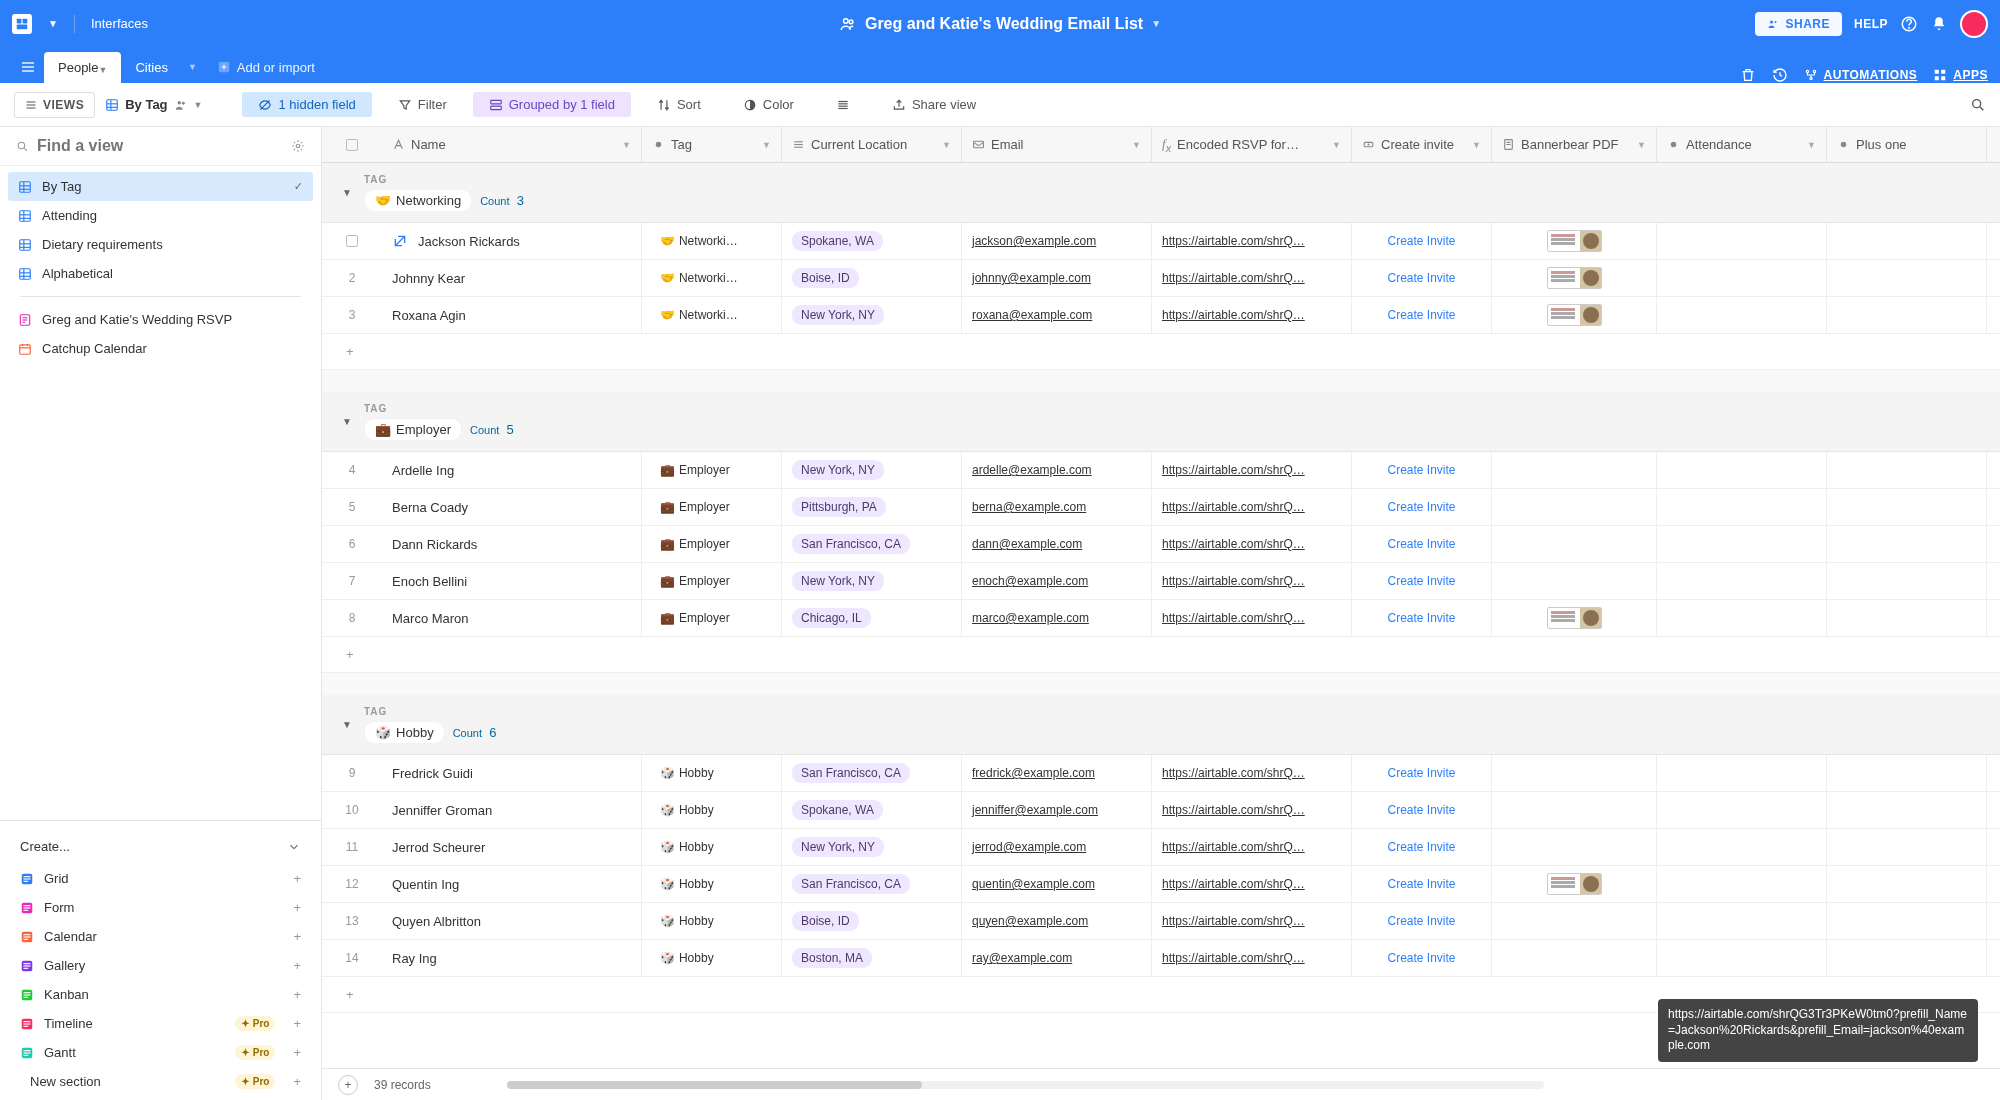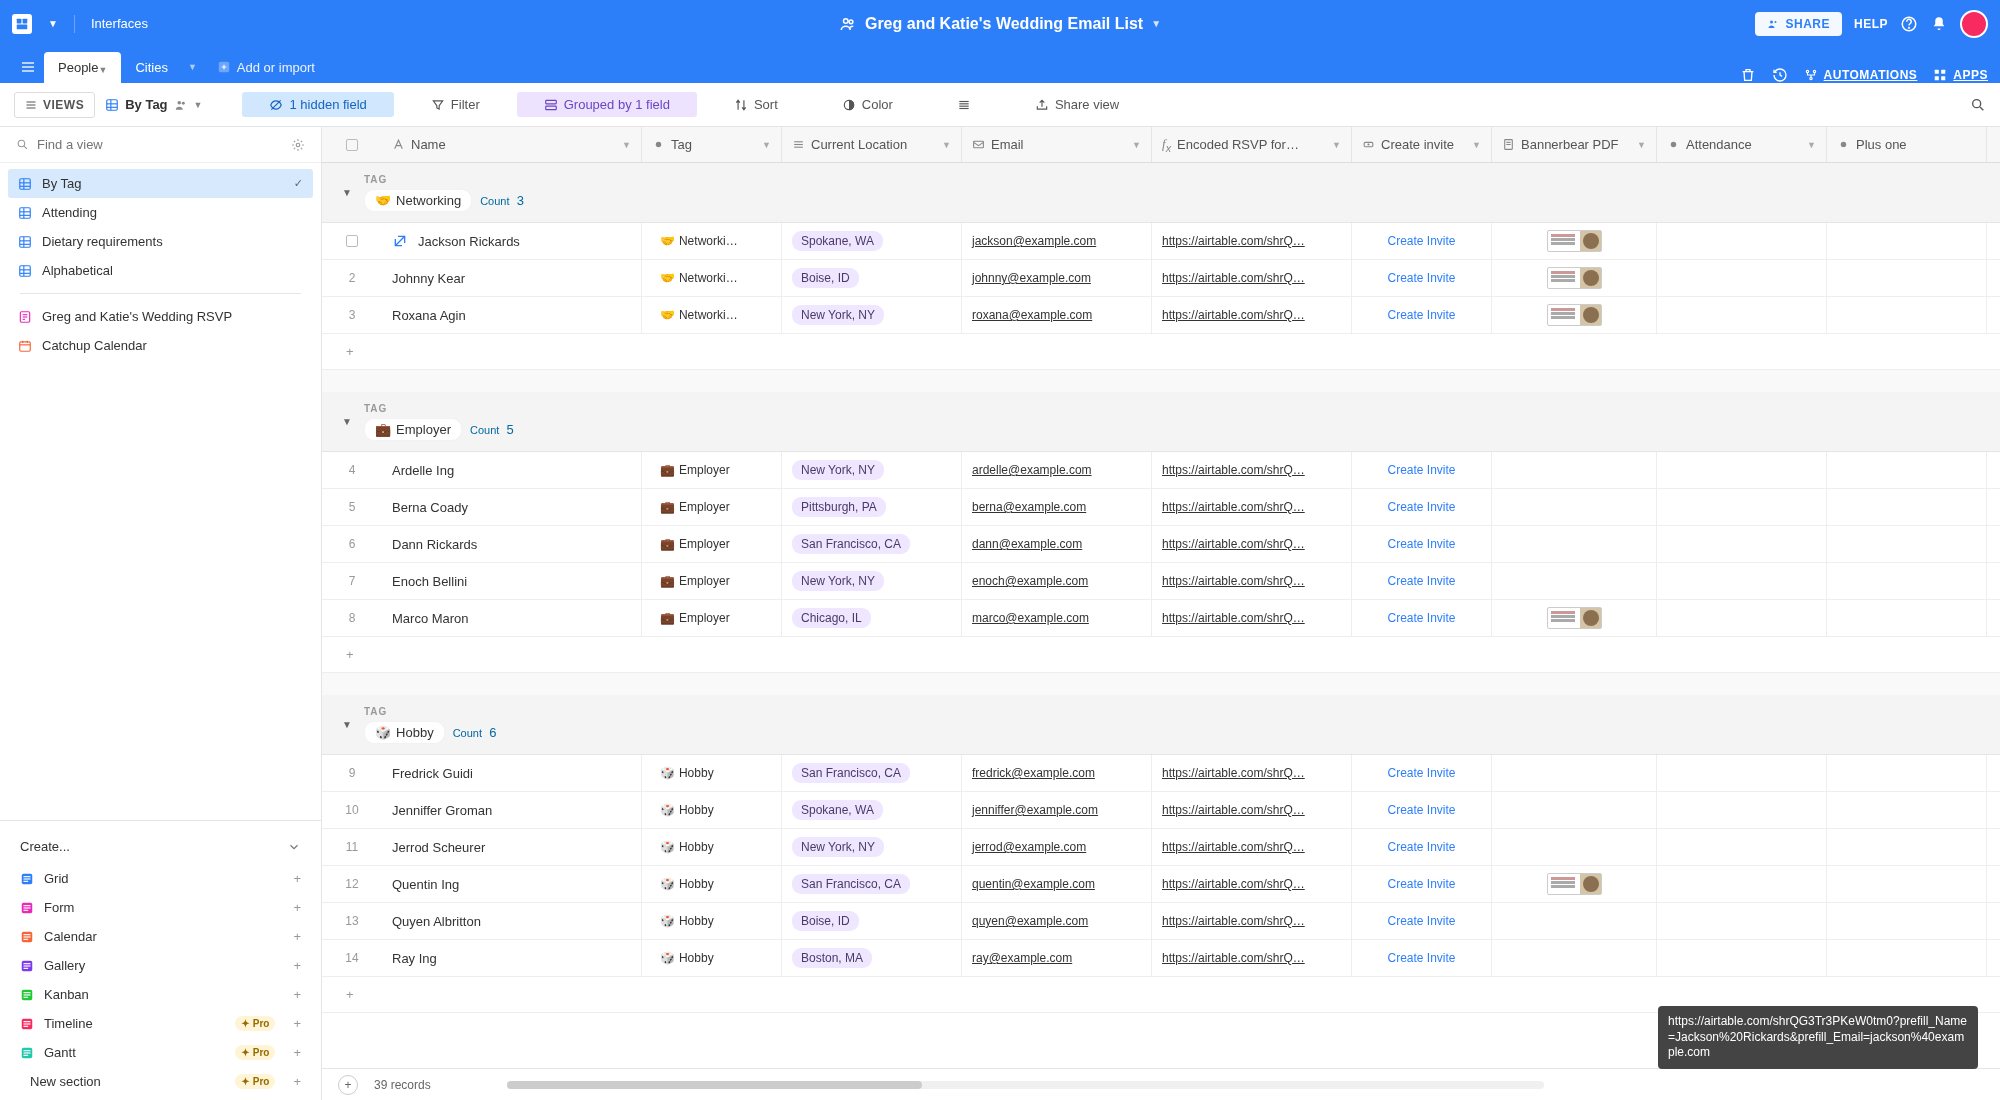--- a/index.html
+++ b/index.html
@@ -28,32 +28,32 @@
 .tab .chev { font-size: 9px; opacity: 0.6; }
 .add-import { color: rgba(255,255,255,0.9); padding: 8px 14px; cursor: pointer; display: flex; align-items: center; gap: 6px; }
 .tabbar-right { margin-left: auto; display: flex; align-items: center; gap: 16px; color: #fff; font-size: 12px; font-weight: 600; letter-spacing: 0.5px; }
 .tabbar-right-item { display: flex; align-items: center; gap: 6px; cursor: pointer; text-decoration: underline; }
 
 
 .toolbar { height: 44px; border-bottom: 1px solid #e5e5e5; display: flex; align-items: center; padding: 0 14px; gap: 10px; background: #fff; }
 .views-btn { border: 1px solid #ddd; padding: 5px 10px; border-radius: 3px; font-size: 12px; font-weight: 600; letter-spacing: 0.5px; cursor: pointer; display: flex; align-items: center; gap: 6px; color: #555; }
 .view-label { display: flex; align-items: center; gap: 6px; cursor: pointer; font-weight: 500; }
 .view-label .chev { font-size: 9px; color: #888; }
-.toolbar-btn { padding: 5px 27px; border-radius: 3px; cursor: pointer; display: flex; align-items: center; gap: 6px; color: #555; }
+.toolbar-btn { padding: 5px 16px; border-radius: 3px; cursor: pointer; display: flex; align-items: center; gap: 6px; color: #555; }
 .toolbar-btn.blue-bg { background: #d0e7fd; color: #1664c0; }
 .toolbar-btn.purple-bg { background: #ede3fe; color: #6b46c1; }
 .toolbar-spacer { flex: 1; }
 
 
 .main { display: flex; height: calc(1100px - 47px - 36px - 44px); }
 
 
 .sidebar { width: 322px; border-right: 1px solid #e5e5e5; display: flex; flex-direction: column; background: #fff; }
 .sidebar-search { padding: 10px 16px; border-bottom: 1px solid #eee; display: flex; align-items: center; gap: 8px; color: #999; }
-.sidebar-search input { border: none; outline: none; flex: 1; font-size: 13px; }
+.sidebar-search input { border: none; outline: none; flex: 1; font-size: 16px; font-weight: bold; }
 .view-list { padding: 6px 8px; flex: 1; overflow-y: auto; }
 .view-item { padding: 7px 10px; border-radius: 3px; display: flex; align-items: center; gap: 10px; cursor: pointer; font-weight: 500; color: #333; }
 .view-item.active { background: #d6e9fd; }
 .view-item .check { margin-left: auto; color: #666; font-size: 11px; }
 .grid-icon-mini { width: 14px; height: 14px; color: #2d7ff9; }
 .form-icon-mini { width: 14px; height: 14px; color: #e929ba; }
 .cal-icon-mini { width: 14px; height: 14px; color: #f7653b; }
 .view-sep { height: 1px; background: #e5e5e5; margin: 8px 12px; }
 .sidebar-bottom { border-top: 1px solid #e5e5e5; padding: 8px 0 4px; }
 .create-header { padding: 10px 20px; font-weight: 500; display: flex; align-items: center; cursor: pointer; text-align: center; }
@@ -111,21 +111,21 @@
 .pdf-thumb::after { content: ""; position: absolute; right: 2px; top: 2px; width: 16px; height: 16px; background: #8a7050; border-radius: 50%; }
 
 .add-row { height: 36px; display: flex; align-items: center; padding-left: 24px; color: #999; cursor: pointer; border-bottom: 1px solid #eee; background: #fff; }
 .group-gap { height: 22px; background: #f9f9f9; }
 
 .status-bar { height: 32px; border-top: 1px solid #e5e5e5; display: flex; align-items: center; padding: 0 16px; gap: 16px; color: #666; font-size: 12px; background: #fff; position: relative; }
 .status-plus { width: 20px; height: 20px; border: 1px solid #ccc; border-radius: 50%; display: flex; align-items: center; justify-content: center; cursor: pointer; }
 .hscroll { flex: 1; margin: 0 440px 0 60px; height: 8px; background: #f0f0f0; border-radius: 4px; position: relative; }
 .hscroll-thumb { position: absolute; left: 0; width: 40%; height: 100%; background: #ccc; border-radius: 4px; }
 
-.tooltip { position: absolute; bottom: 31px; right: 22px; background: #444; color: #fff; padding: 8px 10px; border-radius: 4px; font-size: 12px; max-width: 320px; word-break: break-all; line-height: 1.3; z-index: 20; }
+.tooltip { position: absolute; bottom: 38px; right: 22px; background: #444; color: #fff; padding: 8px 10px; border-radius: 4px; font-size: 12px; max-width: 320px; word-break: break-all; line-height: 1.3; z-index: 20; }
 
 .expand-icon { color: #2d7ff9; font-size: 13px; }
 .checkbox-sq { width: 12px; height: 12px; border: 1.5px solid #bbb; border-radius: 2px; }
 .people-icon-mini { font-size: 12px; color: #888; }
 
 svg { display: block; }
 </style>
 </head>
 <body>
 

